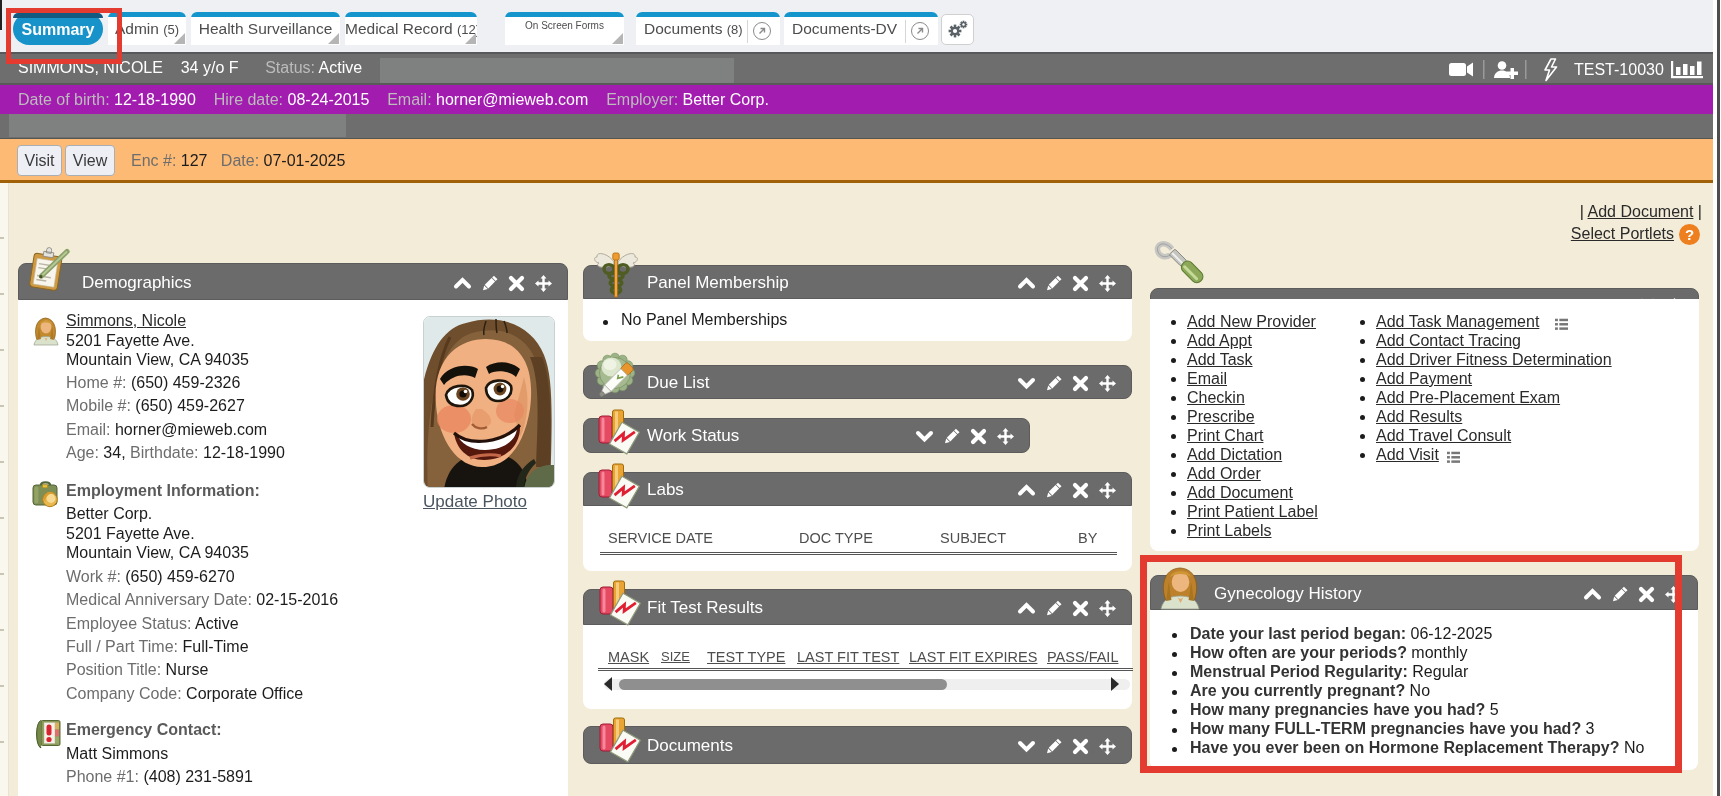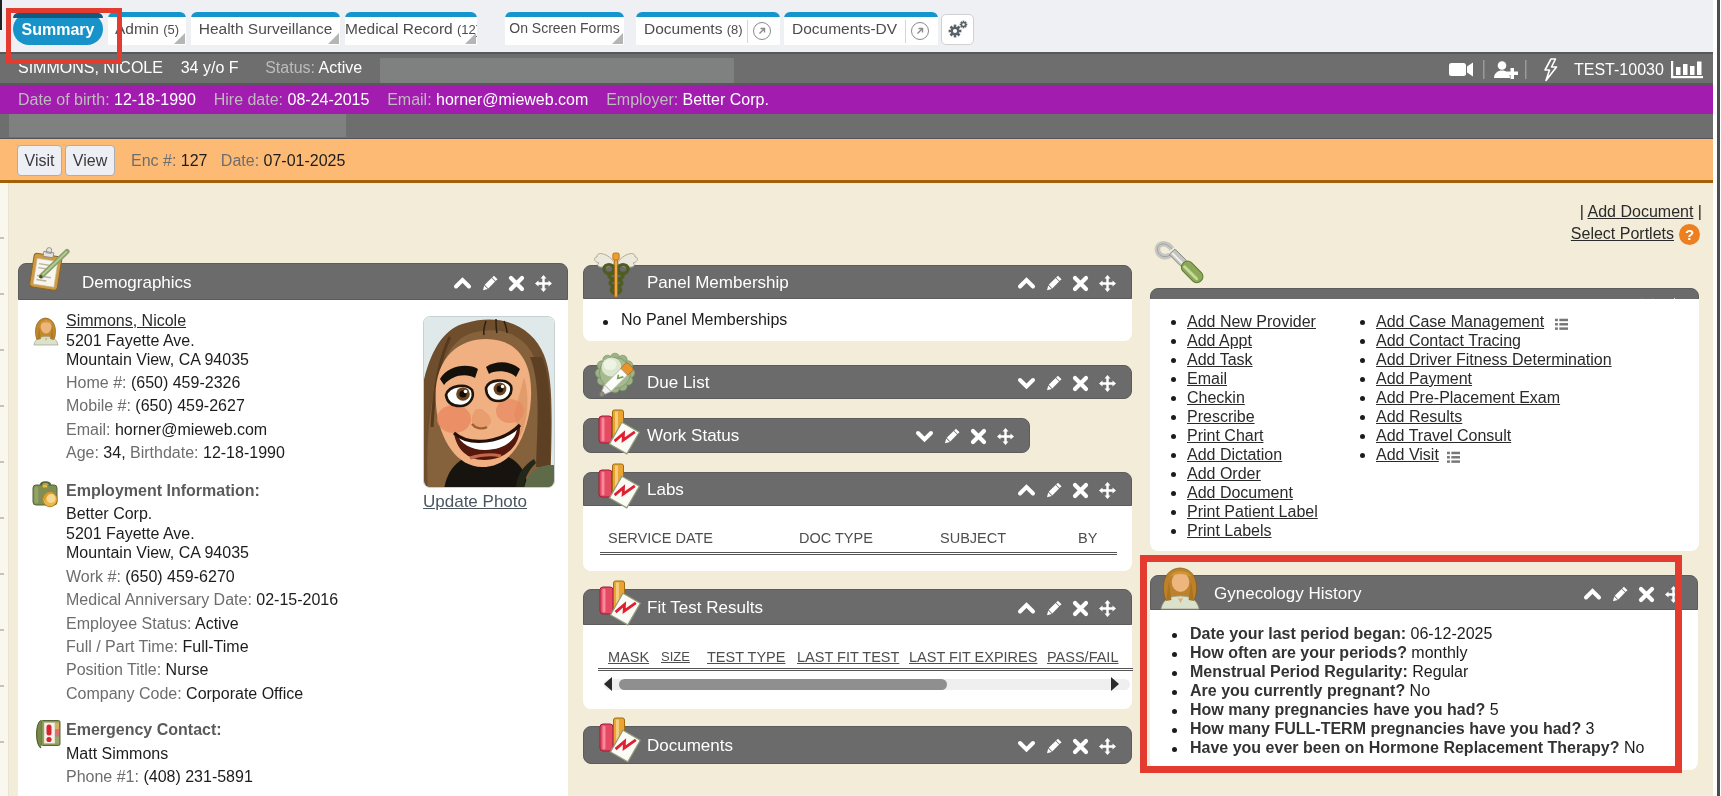--- a/index.html
+++ b/index.html
@@ -78,21 +78,21 @@
         <div class="lbl">Health Surveillance</div>
         <div class="fold"></div>
       </div>
     <div class="tab" style="left:345px;width:132px;">
         <div class="strip"></div>
         <div class="lbl">Medical Record <small>(12)</small></div>
         <div class="fold"></div>
       </div>
     <div class="tab" style="left:505px;width:119px;">
         <div class="strip"></div>
-        <div class="lbl" style="font-size:14px;">On Screen Forms</div>
+        <div class="lbl" style="font-size:10px;">On Screen Forms</div>
         <div class="fold"></div>
       </div>
     <div class="tab" style="left:636px;width:144px;padding-left:16px;">
         <div class="strip"></div>
       <div class="lbl" style="left:8px;right:auto;">Documents <small>(8)</small></div>
       <div class="tabsep" style="left:111px;top:8px;bottom:2px;"></div>
       <div class="circarrow" style="left:117px;margin-top:-7px;">
           <svg width="12" height="12" viewBox="0 0 12 12">
             <path d="M3.5 8.5 L8.5 3.5 M4.5 3.5 H8.5 V7.5" stroke="#8a8a8a" stroke-width="1.4" fill="none"></path>
           </svg>
@@ -474,21 +474,21 @@
     <div class="bullet" style="left:21px;top:173px;"></div>
       <div class="t lnk" style="left:37px;top:166px;">Add Order</div>
     <div class="bullet" style="left:21px;top:192px;"></div>
       <div class="t lnk" style="left:37px;top:185px;">Add Document</div>
     <div class="bullet" style="left:21px;top:211px;"></div>
       <div class="t lnk" style="left:37px;top:204px;">Print Patient Label</div>
     <div class="bullet" style="left:21px;top:230px;"></div>
       <div class="t lnk" style="left:37px;top:223px;">Print Labels</div>
 
     <div class="bullet" style="left:210px;top:21px;"></div>
-      <div class="t lnk" style="left:226px;top:14px;">Add Case Management</div>
+      <div class="t lnk" style="left:226px;top:14px;">Add Task Management</div>
     <svg width="13" height="13" viewBox="0 0 18 18" style="position:absolute;left:405px;top:19px;">
         <use href="#ic-list"></use>
       </svg>
     <div class="bullet" style="left:210px;top:40px;"></div>
       <div class="t lnk" style="left:226px;top:33px;">Add Contact Tracing</div>
     <div class="bullet" style="left:210px;top:59px;"></div>
       <div class="t lnk" style="left:226px;top:52px;">Add Driver Fitness Determination</div>
     <div class="bullet" style="left:210px;top:78px;"></div>
       <div class="t lnk" style="left:226px;top:71px;">Add Payment</div>
     <div class="bullet" style="left:210px;top:97px;"></div>

